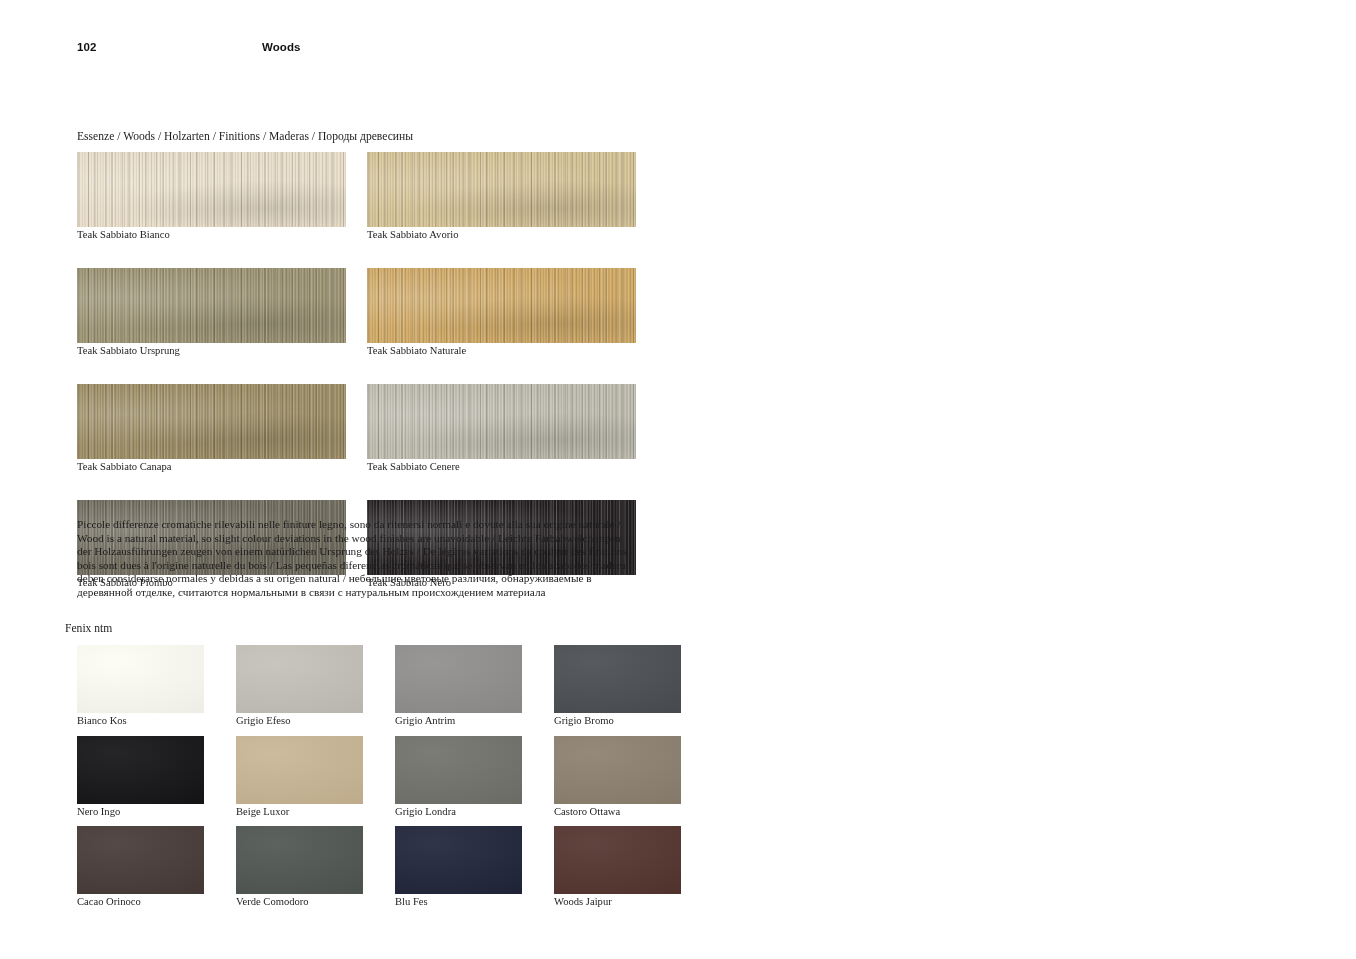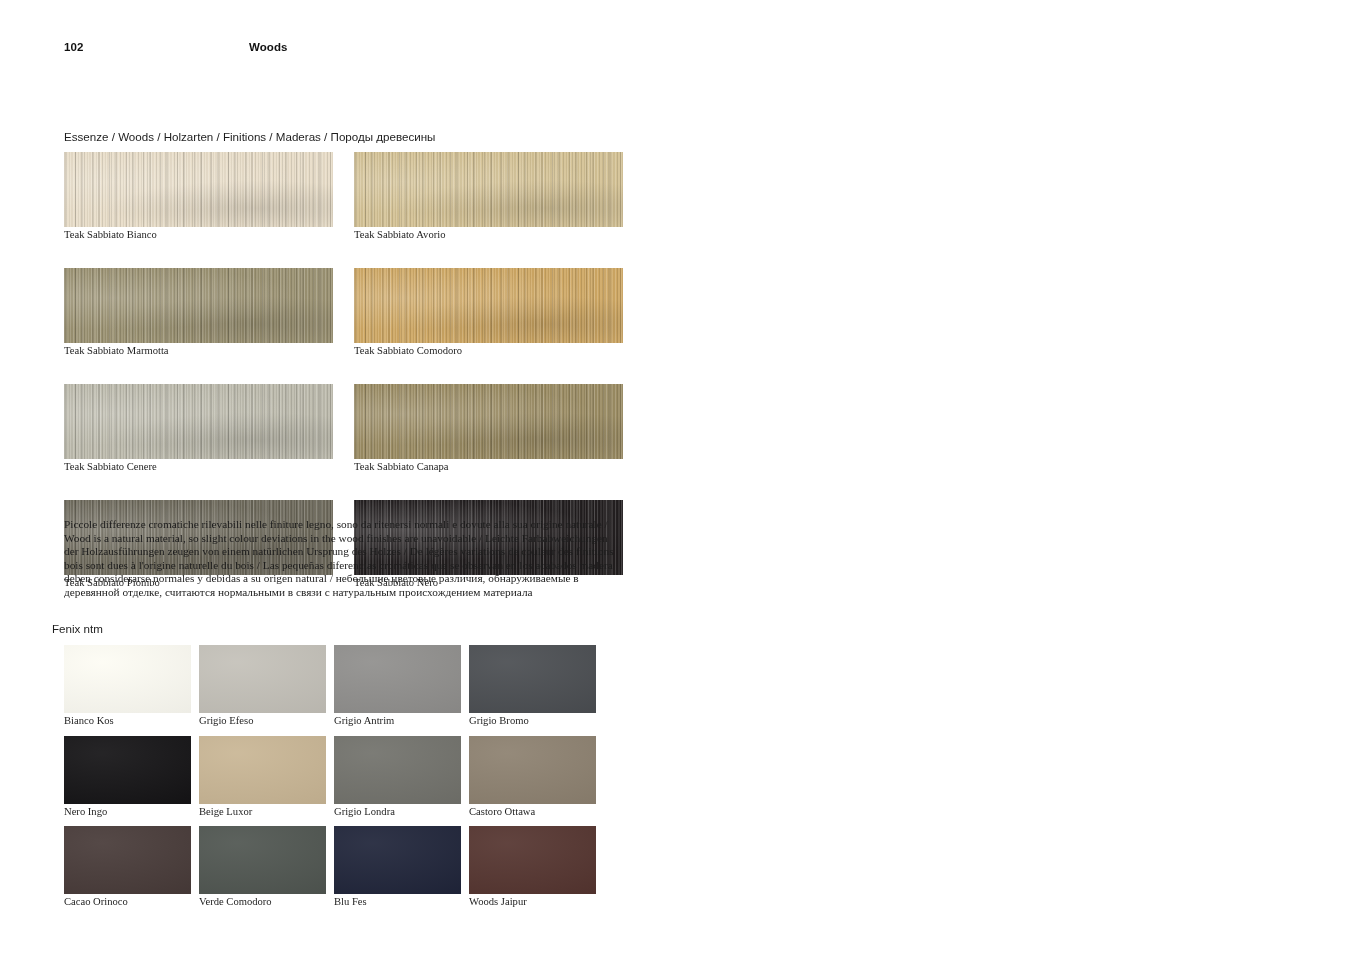--- a/index.html
+++ b/index.html
@@ -3,38 +3,38 @@
 <meta charset="utf-8">
 <style>
   html,body{margin:0;padding:0;background:#ffffff;}
   body{
     width:1356px;height:959px;
     font-family:"Liberation Serif", serif;
     color:#1a1a1a;
     overflow:hidden;
     position:relative;
   }
-  .spread{display:flex;width:1197px;height:959px;}
+  .spread{display:flex;width:1197px;height:959px;margin-left:13px;}
   .page{position:relative;box-sizing:border-box;}
   .page-left{width:678px;height:959px;padding:0;}
   .page-right{width:678px;height:959px;padding:0;}
 
   
   .runhead{
     position:absolute;top:41px;
     font-family:"Liberation Sans", sans-serif;
     font-weight:bold;font-size:11.5px;letter-spacing:.1px;
     color:#111;
   }
   .rh-folio-left{left:64px;}
   .rh-title-left{left:249px;}
 
   
   .section-head{
-    font-family:Liberation Sans, sans-serif;
+    font-family:Liberation Serif, serif;
     font-size:11.6px;line-height:1.35;color:#1d1d1d;
   }
   .blurb{
     font-family:"Liberation Serif", serif;
     font-size:11.3px;line-height:13.6px;
     color:#1d1d1d;text-align:left;
   }
   .swatch-label{
     font-family:"Liberation Serif", serif;
     font-size:10.6px;line-height:11.6px;
@@ -71,21 +71,21 @@
       radial-gradient(120% 70% at 18% 40%, rgba(255,255,255,.18), rgba(255,255,255,0) 60%),
       radial-gradient(90% 60% at 72% 75%, rgba(0,0,0,.12), rgba(0,0,0,0) 62%);
   }
 
   
   .wood-grid{display:grid;grid-template-columns:269px 269px;column-gap:13px;row-gap:0;gap:21px;}
   .wood-item{margin-bottom:6.5px;}
   .wood-sw{width:269px;height:75px;}
 
   
-  .fenix-grid{display:grid;grid-template-columns:repeat(4,127px);column-gap:8px;}
+  .fenix-grid{display:grid;grid-template-columns:repeat(4,127px);column-gap:32px;}
   .fenix-item{margin-bottom:9px;}
   .fenix-sw{width:127px;height:68px;}
   .fenix-sw.bordered{box-shadow:inset 0 0 0 1px #c9c9c4;}
 </style>
 </head>
 <body>
 
 <div class="spread">
 
   <div class="page page-left">
@@ -114,48 +114,48 @@
           </div>
           <div class="swatch-label">Teak Sabbiato Avorio</div>
         </div>
         <div class="wood-item">
           <div class="sw wood-sw">
             <div class="base" style="background:#9b9272"></div>
             <div class="blotch"></div>
             <div class="grain"></div>
             <div class="grain2"></div>
           </div>
-          <div class="swatch-label">Teak Sabbiato Marmotta</div>
+          <div class="swatch-label">Teak Sabbiato Ursprung</div>
         </div>
         <div class="wood-item">
           <div class="sw wood-sw">
             <div class="base" style="background:#cfa864"></div>
             <div class="blotch"></div>
             <div class="grain"></div>
             <div class="grain2"></div>
           </div>
-          <div class="swatch-label">Teak Sabbiato Comodoro</div>
+          <div class="swatch-label">Teak Sabbiato Naturale</div>
+        </div>
+        <div class="wood-item">
+          <div class="sw wood-sw">
+            <div class="base" style="background:#9b8c63"></div>
+            <div class="blotch"></div>
+            <div class="grain"></div>
+            <div class="grain2"></div>
+          </div>
+          <div class="swatch-label">Teak Sabbiato Canapa</div>
         </div>
         <div class="wood-item">
           <div class="sw wood-sw">
             <div class="base" style="background:#bdbbad"></div>
             <div class="blotch"></div>
             <div class="grain"></div>
             <div class="grain2"></div>
           </div>
           <div class="swatch-label">Teak Sabbiato Cenere</div>
-        </div>
-        <div class="wood-item">
-          <div class="sw wood-sw">
-            <div class="base" style="background:#9b8c63"></div>
-            <div class="blotch"></div>
-            <div class="grain"></div>
-            <div class="grain2"></div>
-          </div>
-          <div class="swatch-label">Teak Sabbiato Canapa</div>
         </div>
         <div class="wood-item">
           <div class="sw wood-sw">
             <div class="base" style="background:#6e6a5c"></div>
             <div class="blotch"></div>
             <div class="grain"></div>
             <div class="grain2"></div>
           </div>
           <div class="swatch-label">Teak Sabbiato Piombo</div>
         </div>

